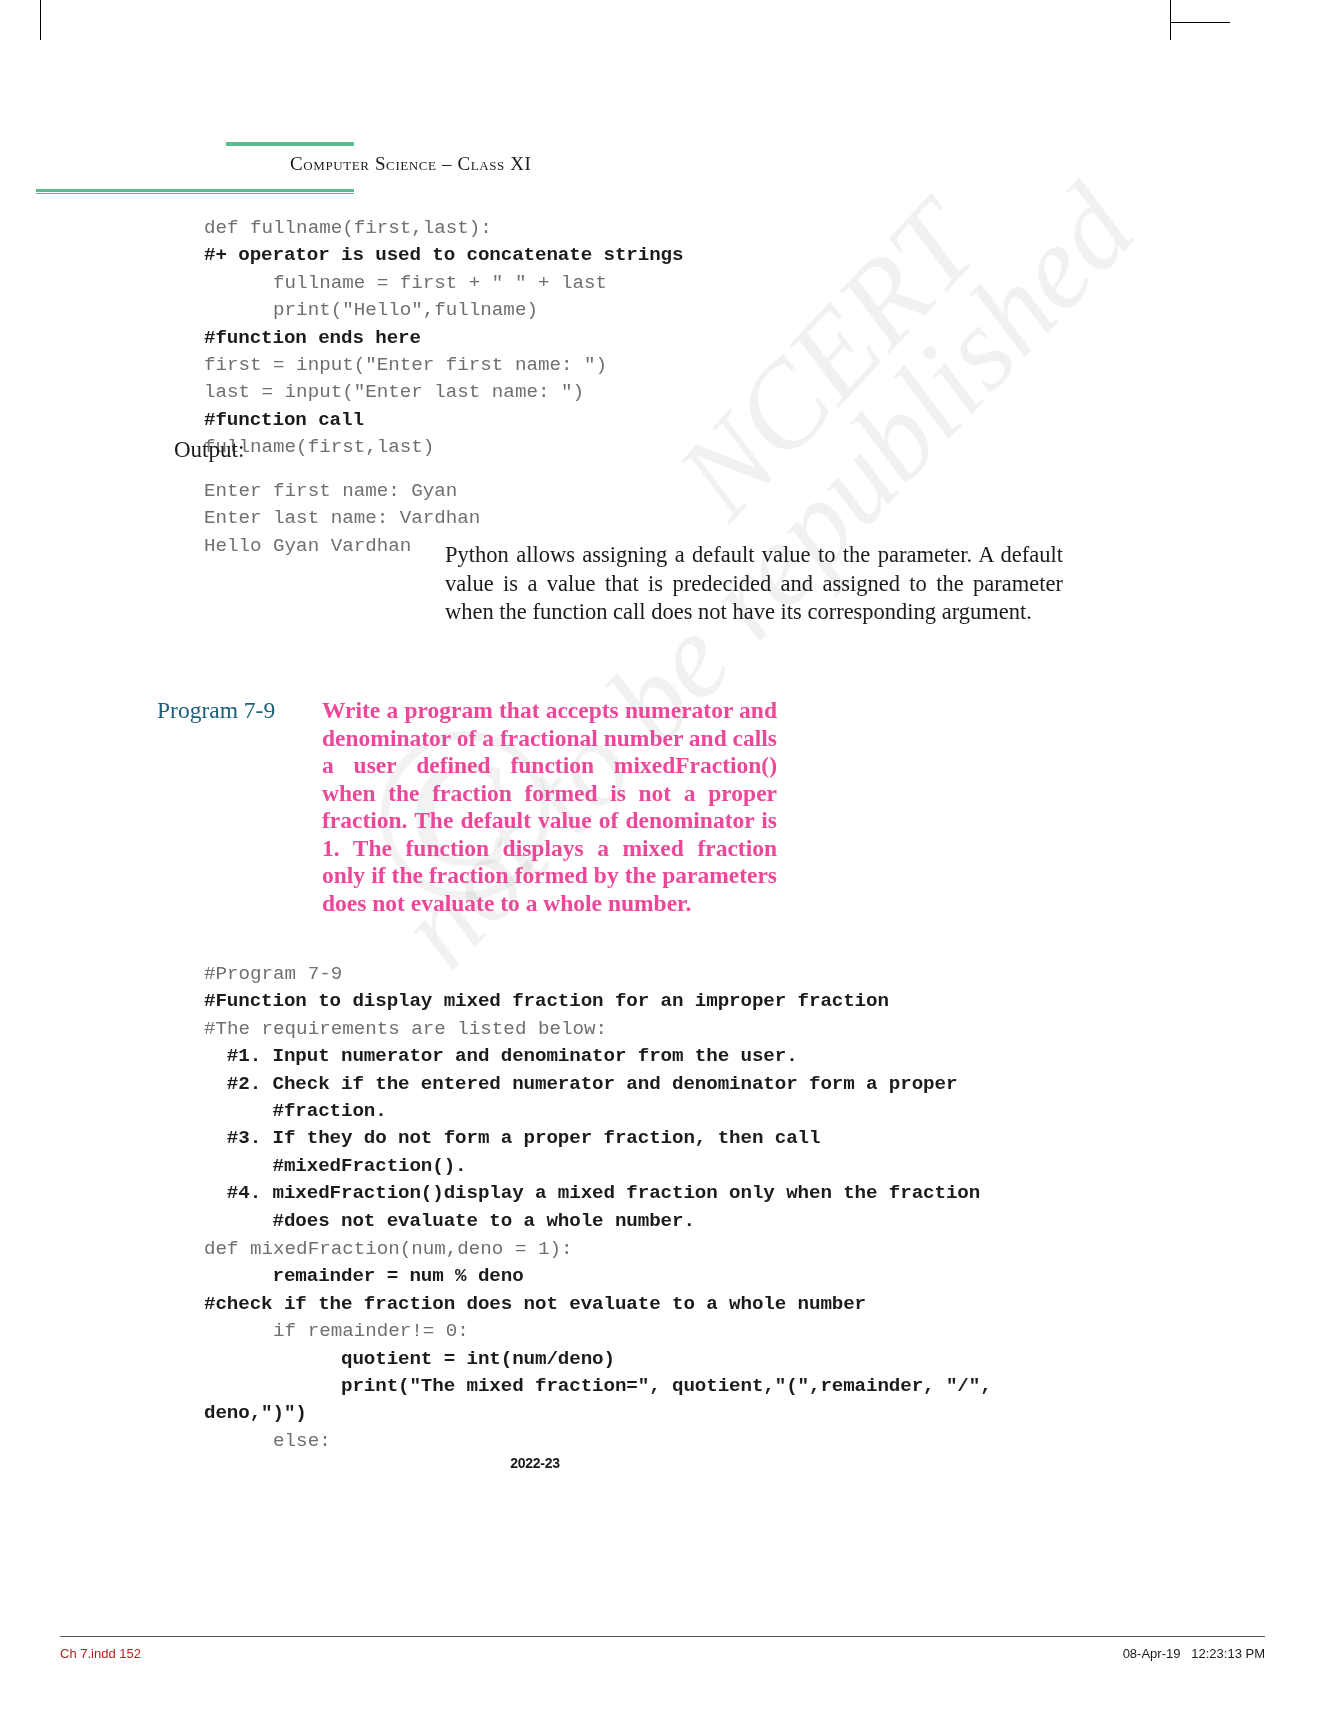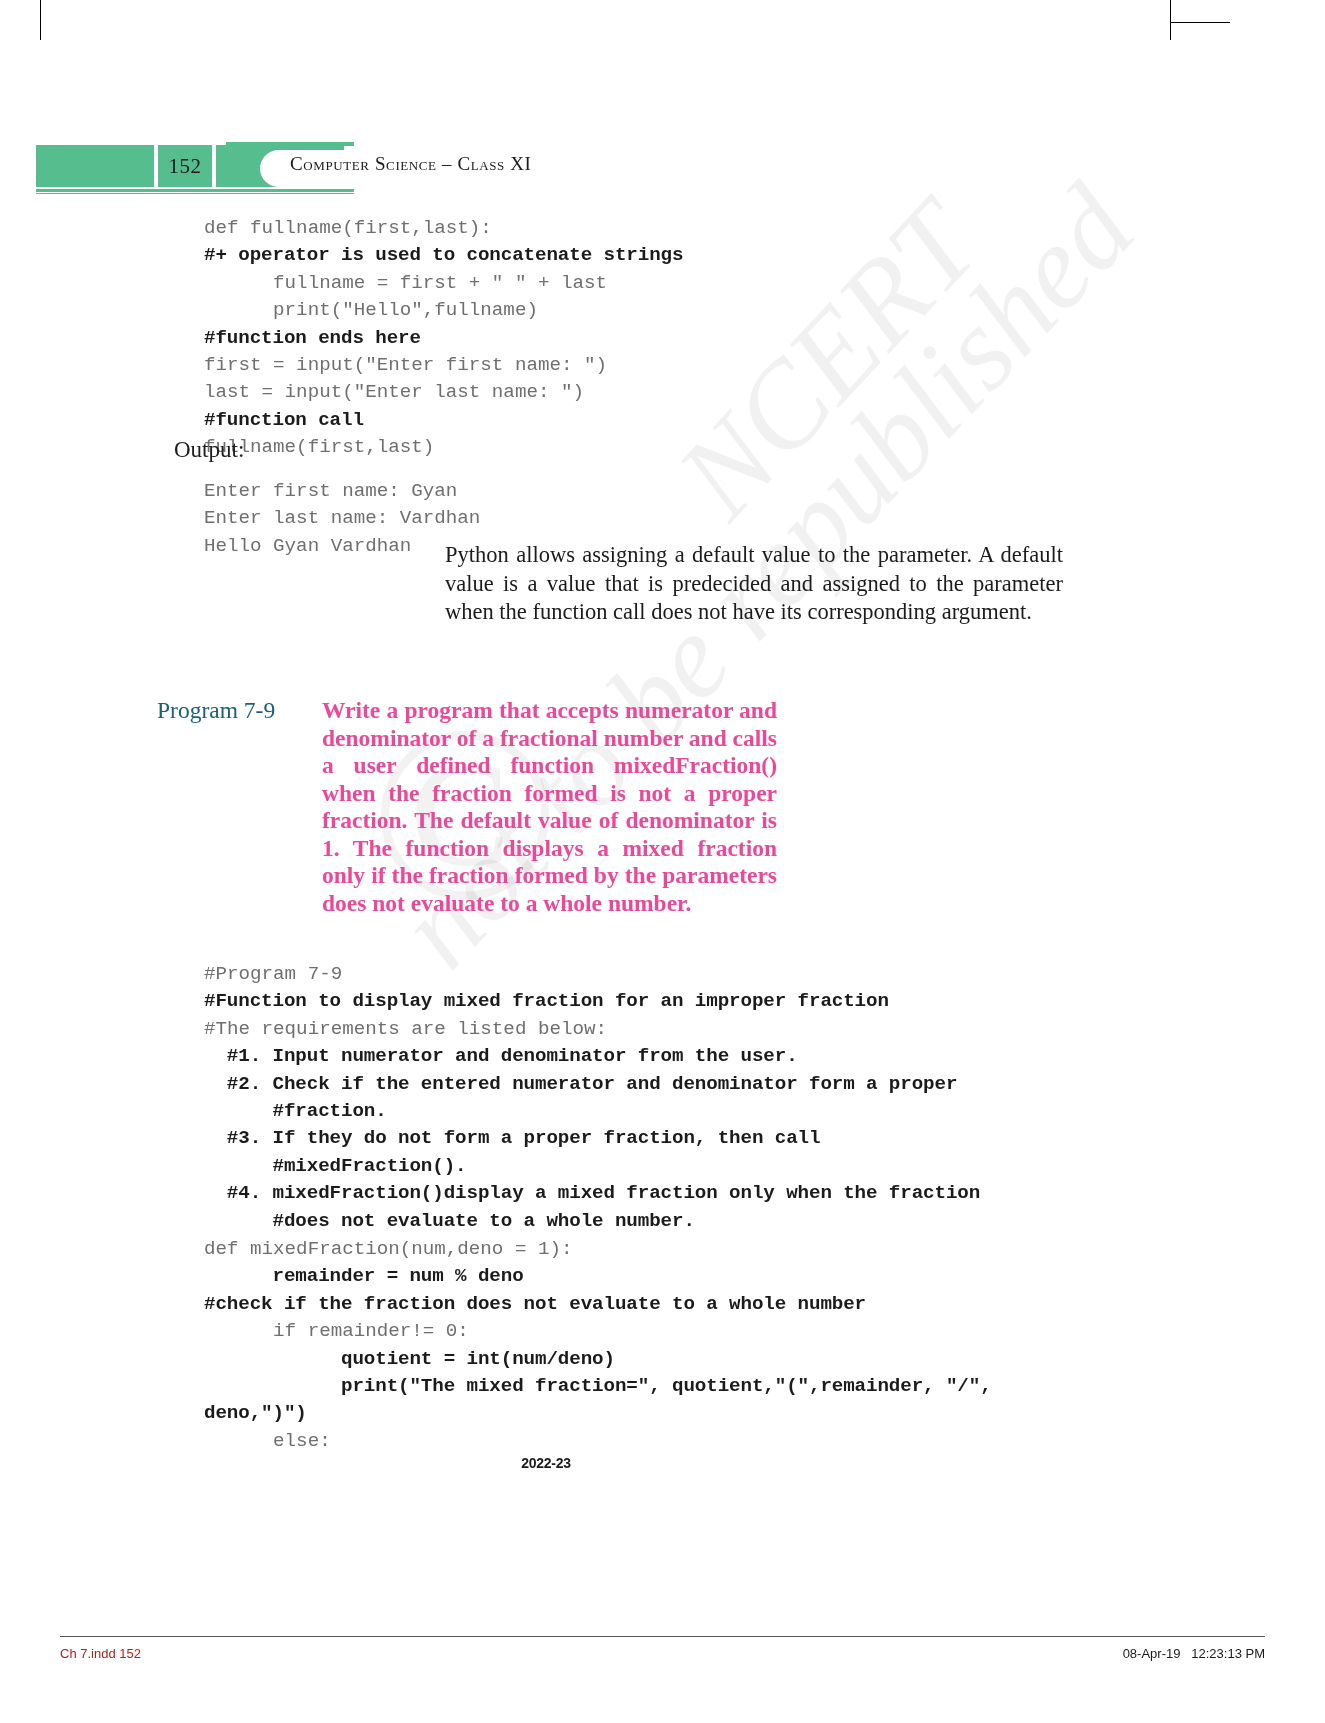--- a/index.html
+++ b/index.html
@@ -252,21 +252,20 @@
     position: absolute;
     left: 0;
     top: 1455px;
     width: 1070px;
     text-align: center;
     font-family: "Liberation Sans", sans-serif;
     font-size: 14px;
     font-weight: bold;
     color: #1b1b1b;
     letter-spacing: -0.3px;
-    margin-left: 11px;
   }
 
   .footbar {
     position: absolute;
     left: 60px;
     top: 1636px;
     width: 1205px;
     height: 1px;
     background: #555;
   }
@@ -299,31 +298,20 @@
   <div class="crop crop-h" style="left:1170px;top:22px;width:60px;"></div>
   <div class="crop crop-h" style="left:0px;top:22px;width:0px;"></div>
 
   <div class="watermark">
     <div class="wm-c">©</div>
     <div class="wm-text wm-1">NCERT</div>
     <div class="wm-text wm-2">not to be republished</div>
   </div>
 
   <div class="hdr-topbar"></div>
-  <div class="header">
-    <div class="hdr-block b1"></div>
-    <div class="hdr-gap"></div>
-    <div class="hdr-block b2">
-      <div class="pagenum">152</div>
-    </div>
-    <div class="hdr-gap"></div>
-    <div class="hdr-block b3">
-      <div class="hdr-pill"></div>
-    </div>
-  </div>
   <div class="hdr-title">Computer Science – Class XI</div>
   <div class="hdr-rule"></div>
   <div class="hdr-rule2"></div>
 
   <div class="content">
 
     <pre class="code blk-code1"><span class="c-light">def fullname(first,last):</span>
 <span class="c-dark">#+ operator is used to concatenate strings</span>
 <span class="c-light">      fullname = first + " " + last</span>
 <span class="c-light">      print("Hello",fullname)</span>

